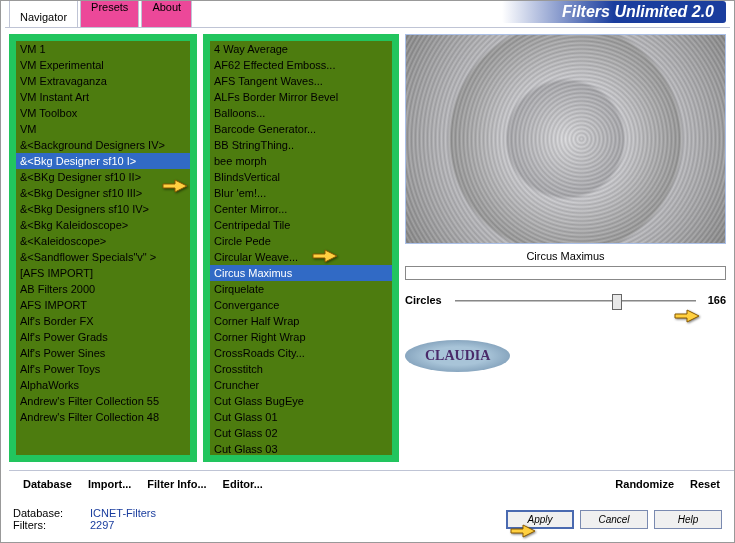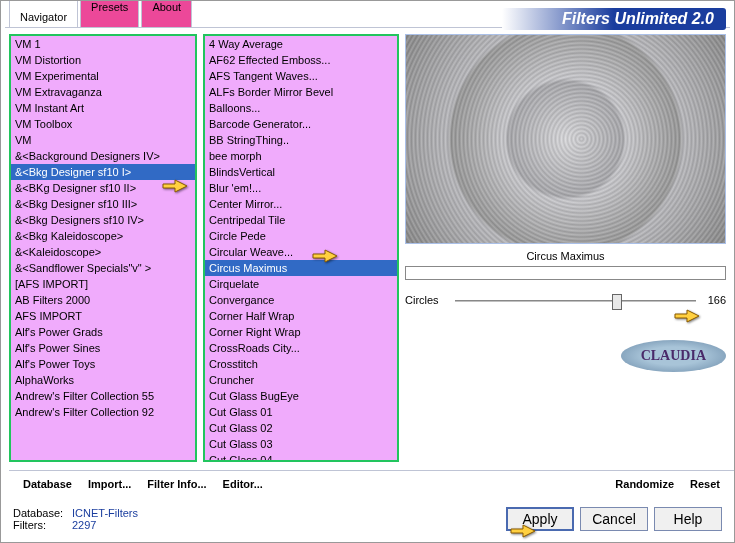--- a/index.html
+++ b/index.html
@@ -1,66 +1,66 @@
 <!DOCTYPE html>
 <html><head>
 <meta charset="utf-8">
 <style>
 * { box-sizing: border-box; margin: 0; padding: 0; }
 body { font-family: Tahoma, Arial, sans-serif; font-size: 11px; background: #fff; width: 735px; height: 543px; overflow: hidden; border: 1px solid #999; position: relative; }
 
 .header { height: 26px; display: flex; align-items: flex-end; background: #fff; position: relative; }
-.header-title { position: absolute; right: 8px; top: 7px; background: linear-gradient(90deg, #fff 0%, #1a3d9e 50%); color: #fff; font-weight: bold; font-style: italic; font-size: 16px; padding: 2px 12px 2px 60px; height: 22px; border-radius: 3px; }
+.header-title { position: absolute; right: 8px; top: 0; background: linear-gradient(90deg, #fff 0%, #1a3d9e 50%); color: #fff; font-weight: bold; font-style: italic; font-size: 16px; padding: 2px 12px 2px 60px; height: 22px; border-radius: 3px; }
 .tabs { display: flex; margin-left: 8px; }
 .tab { border: 1px solid #bfc4d5; border-bottom: none; padding: 3px 10px 4px; background: #ec4899; font-size: 11px; cursor: pointer; border-radius: 3px 3px 0 0; margin-right: 2px; }
 .tab.active { background: #fff; border-top: 2px solid #e8a33d; padding-top: 12px; }
 
 .divider { height: 1px; background: #bfc4d5; margin: 0 4px; }
 
 .main { display: flex; padding: 6px 8px; gap: 6px; height: 440px; }
-.listbox { background: #f0abfc; border: 2px solid #22c55e; position: relative; overflow: hidden; }
+.listbox { background: #4d7c0f; border: 7px solid #22c55e; position: relative; overflow: hidden; }
 .listbox-inner { overflow-y: auto; height: 100%; }
 .list1 { width: 188px; }
 .list2 { width: 196px; }
 .preview-panel { flex: 1; }
 
 .list-item { padding: 1px 4px; white-space: nowrap; cursor: pointer; font-size: 11px; line-height: 14px; }
 .list-item.selected { background: #316ac5; color: #fff; }
 
 .listbox::-webkit-scrollbar, .listbox-inner::-webkit-scrollbar { width: 16px; }
 .listbox::-webkit-scrollbar-track, .listbox-inner::-webkit-scrollbar-track { background: #e8edf7; }
 .listbox::-webkit-scrollbar-thumb, .listbox-inner::-webkit-scrollbar-thumb { background: #cdd8ed; border: 1px solid #9ab0d6; }
 .listbox::-webkit-scrollbar-button, .listbox-inner::-webkit-scrollbar-button { background: #cdd8ed; border: 1px solid #9ab0d6; height: 16px; }
 
 .preview-box { border: 1px solid #aac0e8; height: 210px; background: radial-gradient(circle, #d8d8db 0%, #a8a8ac 30%, #c8c8cc 32%, #989898 60%, #b8b8bc 62%, #888 100%); background-size: 100% 100%; position: relative; overflow: hidden; }
 .preview-box::before { content: ''; position: absolute; inset: 0; background: repeating-radial-gradient(circle at 55% 50%, rgba(255,255,255,0.15) 0px, rgba(0,0,0,0.1) 2px, rgba(255,255,255,0.15) 4px); }
 
 .preview-label { text-align: center; padding: 6px 0 2px; font-size: 11px; }
 .progress-bar { height: 14px; border: 1px solid #888; background: #fff; margin: 2px 0 10px; }
 
-.slider-row { display: flex; align-items: center; margin-bottom: 6px; }
+.slider-row { display: flex; align-items: center; margin-bottom: 6px; font-weight: bold; }
 .slider-label { width: 50px; font-size: 11px; }
 .slider-track { flex: 1; height: 20px; position: relative; }
 .slider-line { position: absolute; top: 10px; left: 0; right: 0; height: 2px; background: #c0c0c0; border-top: 1px solid #888; }
 .slider-thumb { position: absolute; top: 4px; width: 10px; height: 16px; background: #e8e8e8; border: 1px solid #666; }
 .slider-value { width: 30px; text-align: right; font-size: 11px; }
 
-.watermark { text-align: right; margin-top: 30px; }
+.watermark { text-align: left; margin-top: 30px; }
 .watermark-badge { display: inline-block; background: radial-gradient(ellipse, #a8c4d8 40%, #6a8aa8 100%); border-radius: 50%; padding: 8px 20px; font-family: cursive; font-weight: bold; color: #4a2a6a; font-size: 14px; }
 
 .toolbar { display: flex; padding: 4px 8px 8px; gap: 4px; border-top: 1px solid #bfc4d5; margin-top: 2px; margin-left: 8px; }
 .tool-btn { font-size: 11px; font-weight: bold; padding: 3px 6px; cursor: pointer; }
 .tool-spacer { flex: 1; }
 
 .footer { padding: 6px 12px; display: flex; align-items: center; font-size: 11px; }
 .footer-info { flex: 1; }
-.footer-row { display: flex; gap: 4px; }
+.footer-row { display: flex; gap: 22px; }
 .footer-label { color: #000; width: 55px; }
 .footer-value { color: #1a3d9e; }
-.btn { border: 1px solid #7a8ab0; background: #f0f0f0; padding: 3px 0; font-size: 14px; cursor: pointer; margin-left: 6px; min-width: 68px; text-align: center; }
+.btn { border: 1px solid #7a8ab0; background: #f0f0f0; padding: 3px 0; font-size: 10px; cursor: pointer; margin-left: 6px; min-width: 68px; text-align: center; font-style: italic; }
 .btn.primary { border: 2px solid #4a6ab0; padding: 2px 0; }
 
 .cursor-hand { position: absolute; width: 28px; height: 24px; pointer-events: none; z-index: 100; }
 .cursor-hand svg { filter: drop-shadow(1px 1px 1px rgba(0,0,0,0.5)); }
 </style>
 </head>
 <body>
 
 <div class="header">
   <div class="tabs">
@@ -69,43 +69,43 @@
     <div class="tab">About</div>
   </div>
   <div class="header-title">Filters Unlimited 2.0</div>
 </div>
 <div class="divider"></div>
 
 <div class="main">
   <div class="listbox list1">
     <div class="listbox-inner" id="cat-list">
         <div class="list-item">VM 1</div>
-        <div class="list-item">VM Distortion</div>
         <div class="list-item">VM Experimental</div>
         <div class="list-item">VM Extravaganza</div>
         <div class="list-item">VM Instant Art</div>
         <div class="list-item">VM Toolbox</div>
         <div class="list-item">VM</div>
         <div class="list-item">&amp;&lt;Background Designers IV&gt;</div>
         <div class="list-item selected">&amp;&lt;Bkg Designer sf10 I&gt;</div>
         <div class="list-item">&amp;&lt;BKg Designer sf10 II&gt;</div>
         <div class="list-item">&amp;&lt;Bkg Designer sf10 III&gt;</div>
         <div class="list-item">&amp;&lt;Bkg Designers sf10 IV&gt;</div>
         <div class="list-item">&amp;&lt;Bkg Kaleidoscope&gt;</div>
         <div class="list-item">&amp;&lt;Kaleidoscope&gt;</div>
         <div class="list-item">&amp;&lt;Sandflower Specials"v" &gt;</div>
         <div class="list-item">[AFS IMPORT]</div>
         <div class="list-item">AB Filters 2000</div>
         <div class="list-item">AFS IMPORT</div>
+        <div class="list-item">Alf's Border FX</div>
         <div class="list-item">Alf's Power Grads</div>
         <div class="list-item">Alf's Power Sines</div>
         <div class="list-item">Alf's Power Toys</div>
         <div class="list-item">AlphaWorks</div>
         <div class="list-item">Andrew's Filter Collection 55</div>
-        <div class="list-item">Andrew's Filter Collection 92</div>
+        <div class="list-item">Andrew's Filter Collection 48</div>
       </div>
   </div>
   <div class="listbox list2">
     <div class="listbox-inner" id="flt-list">
         <div class="list-item">4 Way Average</div>
         <div class="list-item">AF62 Effected Emboss...</div>
         <div class="list-item">AFS Tangent Waves...</div>
         <div class="list-item">ALFs Border Mirror Bevel</div>
         <div class="list-item">Balloons...</div>
         <div class="list-item">Barcode Generator...</div>

